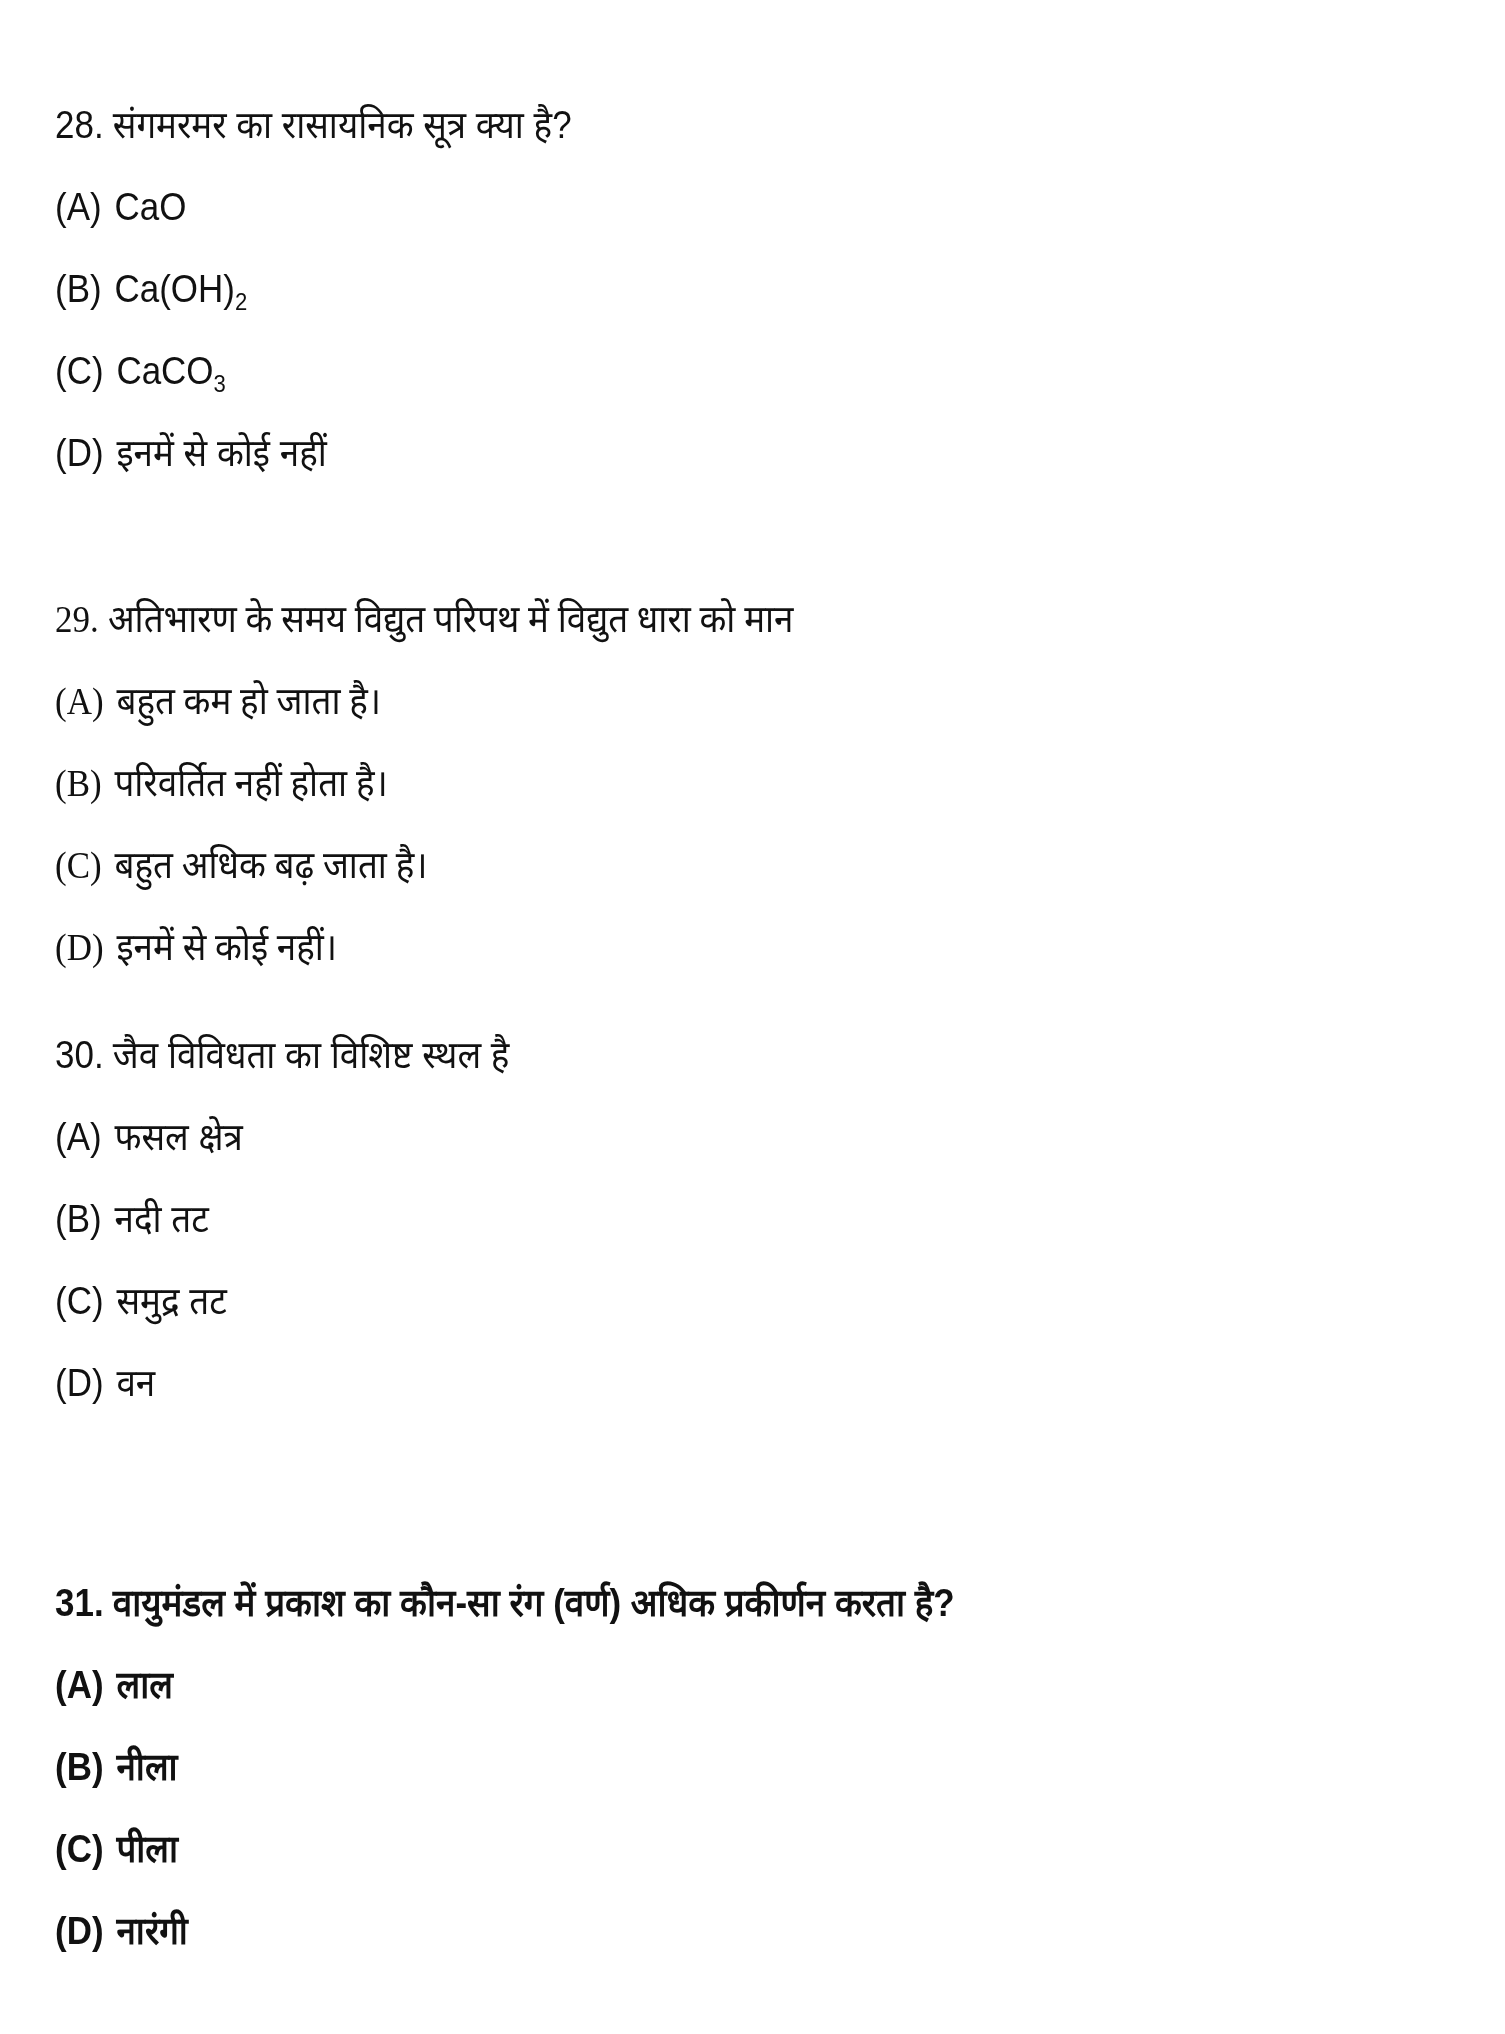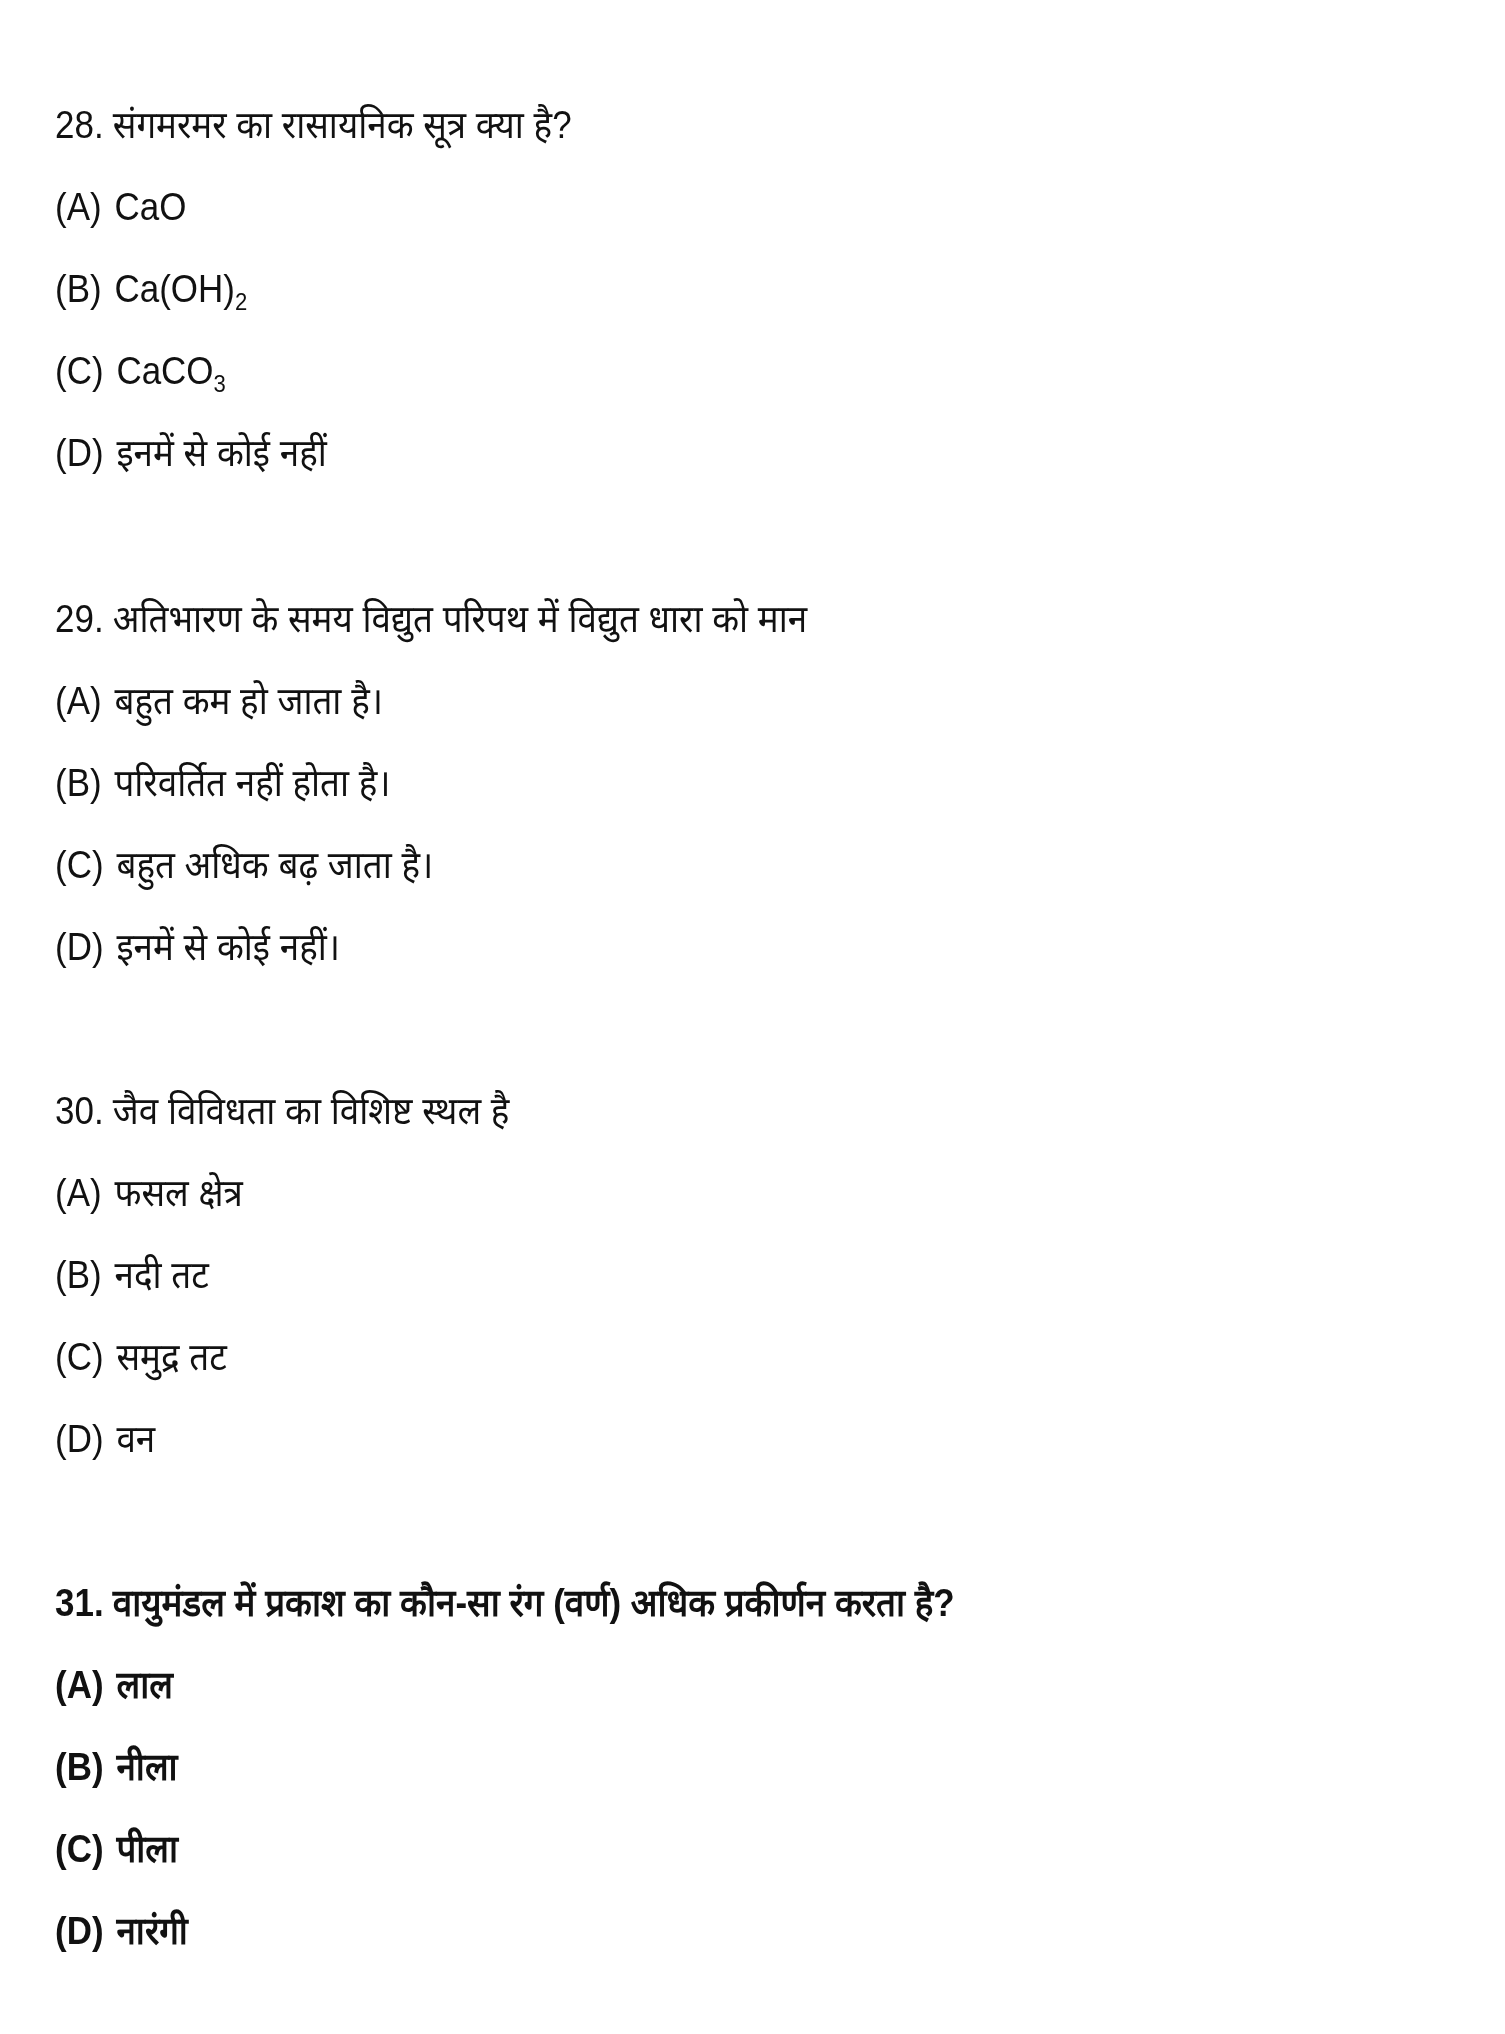--- a/index.html
+++ b/index.html
@@ -73,21 +73,21 @@
     <div class="line option">
       <span class="opt-label">(C)</span>
       <span><span>CaCO</span><sub>3</sub></span>
     </div>
     <div class="line option">
       <span class="opt-label">(D)</span>
       <span>इनमें से कोई नहीं</span>
     </div>
   </div>
 
-  <div class="question" style="top:594px;">
+  <div class="question" style="top:594px;font-family:Liberation Serif, serif;">
     <div class="line">
       <span class="q-num">29.</span>
       <span>अतिभारण के समय विद्युत परिपथ में विद्युत धारा को मान</span>
     </div>
     <div class="line option">
       <span class="opt-label">(A)</span>
       <span>बहुत कम हो जाता है।</span>
     </div>
     <div class="line option">
       <span class="opt-label">(B)</span>
@@ -96,21 +96,21 @@
     <div class="line option">
       <span class="opt-label">(C)</span>
       <span>बहुत अधिक बढ़ जाता है।</span>
     </div>
     <div class="line option">
       <span class="opt-label">(D)</span>
       <span>इनमें से कोई नहीं।</span>
     </div>
   </div>
 
-  <div class="question" style="top:1086px;">
+  <div class="question" style="top:1030px;">
     <div class="line">
       <span class="q-num">30.</span>
       <span>जैव विविधता का विशिष्ट स्थल है</span>
     </div>
     <div class="line option">
       <span class="opt-label">(A)</span>
       <span>फसल क्षेत्र</span>
     </div>
     <div class="line option">
       <span class="opt-label">(B)</span>

